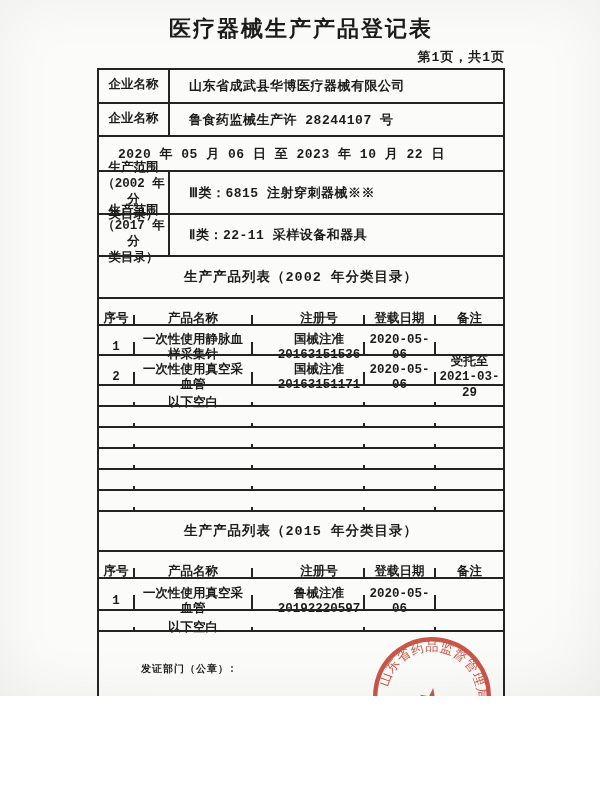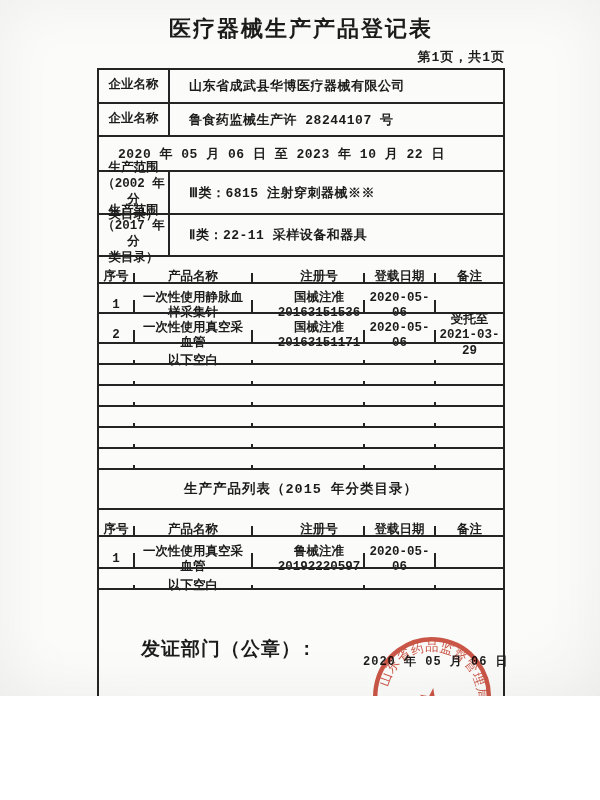--- a/index.html
+++ b/index.html
@@ -49,21 +49,21 @@
   }
   .pc+.pc{border-left:2px solid #242424;}
   .c-idx{width:34px;flex:none;}
   .c-name{width:118px;flex:none;}
   .c-reg{width:112px;flex:none;padding-left:24px;}
   .c-date{width:71px;flex:none;}
   .c-rem{flex:1;}
   .hdr .pc{font-size:12.5px;}
   .footer{flex:1;position:relative;}
   .issuer{
-    position:absolute;left:42px;top:46px;font-size:19px;letter-spacing:1px;
+    position:absolute;left:42px;top:30px;font-size:10px;letter-spacing:1px;
   }
   .issuedate{
     position:absolute;left:256px;top:63px;font-size:12px;letter-spacing:1px;white-space:nowrap;margin-left:8px;
   }
   .stamp{
     position:absolute;left:369px;top:633px;width:126px;height:126px;
     mix-blend-mode:multiply;opacity:0.88;pointer-events:none;
   }
 </style>
 </head>
@@ -93,20 +93,21 @@
 类目录）</div>
       <div class="val">Ⅲ类：6815 注射穿刺器械※※</div>
     </div>
     <div class="row" style="height:42px">
       <div class="lbl">生产范围
 （2017 年分
 类目录）</div>
       <div class="val">Ⅱ类：22-11 采样设备和器具</div>
     </div>
 
+    <div class="row secrow" style="height:42px">生产产品列表（2002 年分类目录）</div>
 
     <div class="row prow hdr" style="height:27px">
       <div class="pc c-idx">序号</div>
       <div class="pc c-name">产品名称</div>
       <div class="pc c-reg">注册号</div>
       <div class="pc c-date">登载日期</div>
       <div class="pc c-rem">备注</div>
     </div>
 
     <div class="row prow" style="height:30px">

